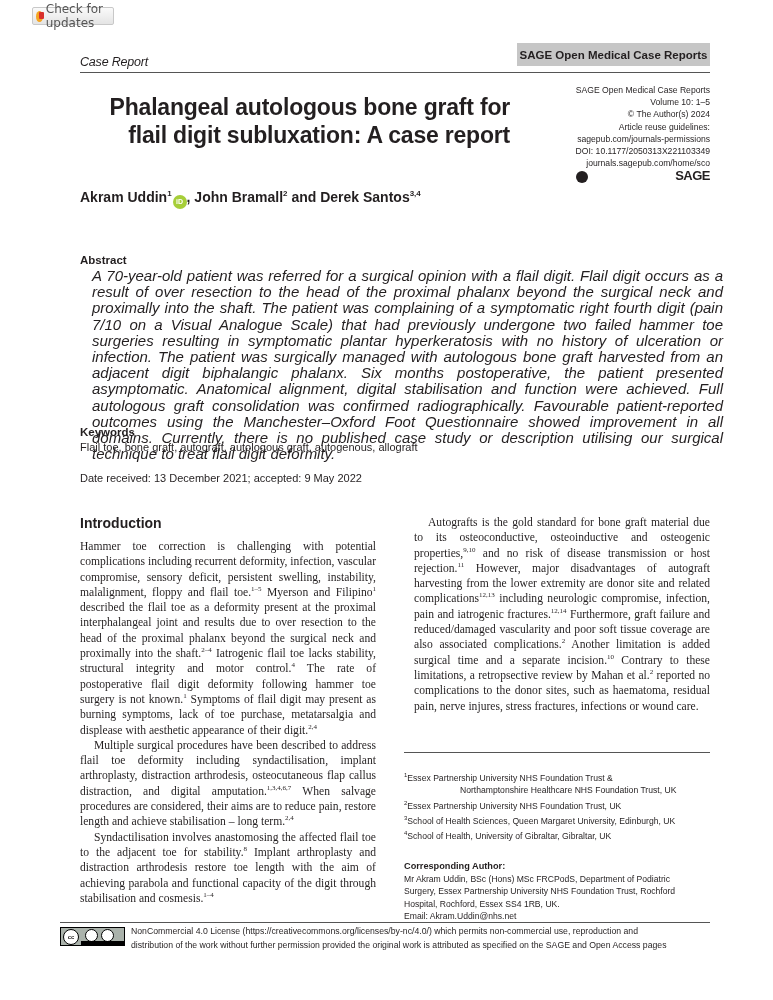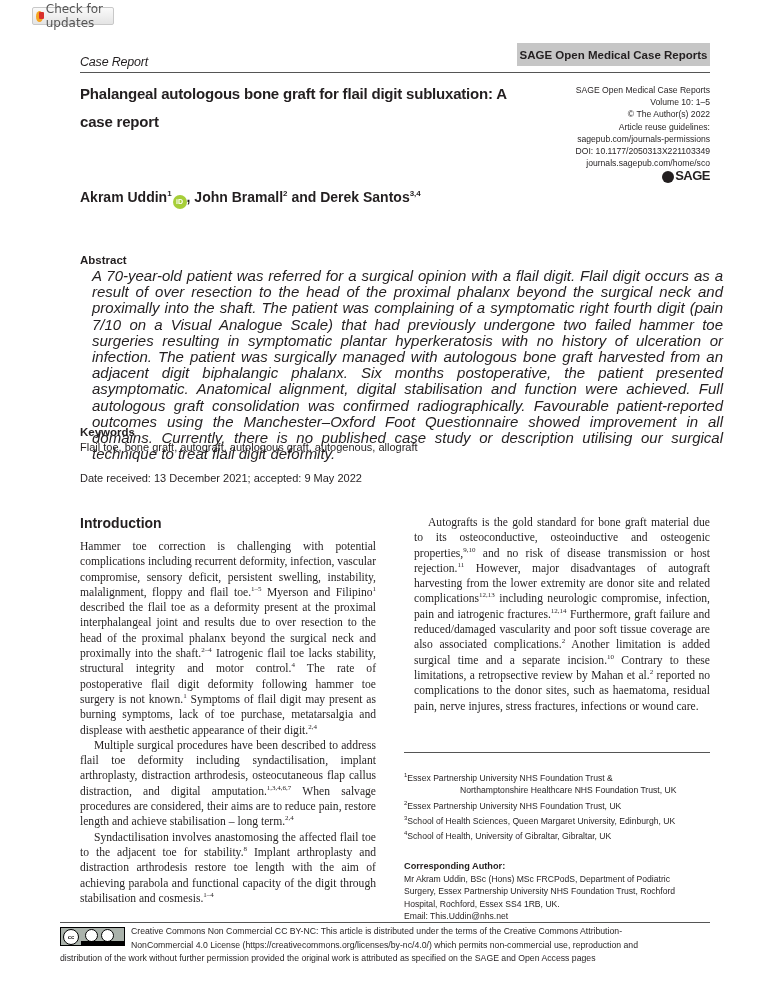--- a/index.html
+++ b/index.html
@@ -11,24 +11,24 @@
     background:linear-gradient(#fafafa,#e4e4e4); display:flex; align-items:center; font-size:12px; color:#555; }
   .check-updates .cu-icon { width:11px; height:11px; margin:0 3px 0 3px; border-radius:50%; background:#f5a623; position:relative; }
   .check-updates .cu-icon::after { content:""; position:absolute; left:3px; top:1px; width:5px; height:7px; background:#d9302b; border-radius:1px; }
 
   .case-report { left:80px; top:55px; font-size:12.5px; font-style:italic; font-family:"Liberation Sans", sans-serif; letter-spacing:-0.2px; }
   .journal-tab { left:517px; top:43px; width:193px; height:23px; background:#c6c6c6; font-weight:bold; font-size:11.5px;
     display:flex; align-items:center; justify-content:center; font-family:"Liberation Sans", sans-serif; }
   .header-rule { left:80px; top:72px; width:630px; height:1px; background:#555; }
 
   .meta-block { right:63px; top:84px; text-align:right; font-size:8.6px; line-height:12.2px; font-family:"Liberation Sans", sans-serif; color:#231f20; }
-  .sage-logo { display:flex; align-items:center; justify-content:flex-end; gap:1px; font-weight:bold; font-size:13px; letter-spacing:-0.5px; margin-top:1px; }
+  .sage-logo { display:flex; align-items:center; justify-content:space-between; gap:1px; font-weight:bold; font-size:13px; letter-spacing:-0.5px; margin-top:1px; }
   .sage-logo .s-ball { width:12px; height:12px; border-radius:50%; background:#231f20; display:inline-block; }
 
-  .title { left:80px; top:80px; width:430px; font-size:15px; font-weight:bold; line-height:28px; font-family:"Liberation Sans", sans-serif; letter-spacing:-0.2px; }
+  .title { left:80px; top:93px; width:430px; font-size:23px; font-weight:bold; line-height:28px; font-family:"Liberation Sans", sans-serif; letter-spacing:-0.2px;text-align:right; }
   .authors { left:80px; top:189px; font-size:14px; font-weight:bold; font-family:"Liberation Sans", sans-serif; }
   .authors sup { font-size:8px; }
   .orcid { display:inline-block; width:14px; height:14px; border-radius:50%; background:#a6ce39; color:#fff; font-size:7px;
     text-align:center; line-height:14px; vertical-align:-2px; margin-left:1px; font-weight:bold; }
 
   .abstract-h { left:80px; top:254px; font-size:11.5px; font-weight:bold; font-family:"Liberation Sans", sans-serif; }
   .abstract-p { left:92px; top:268px; width:631px; font-size:15px; line-height:16.2px; text-align:justify; font-family:"Liberation Sans", sans-serif;font-style:italic; }
 
   .keywords-h { left:80px; top:426px; font-size:11.5px; font-weight:bold; font-family:Liberation Sans, sans-serif; }
   .keywords-p { left:80px; top:441px; font-size:11px; font-family:"Liberation Sans", sans-serif; }
@@ -65,21 +65,21 @@
   <span>Check for updates</span>
 </div>
 
 <div class="abs case-report">Case Report</div>
 <div class="abs journal-tab">SAGE Open Medical Case Reports</div>
 <div class="abs header-rule"></div>
 
 <div class="abs meta-block">
   <div>SAGE Open Medical Case Reports</div>
   <div>Volume 10: 1–5</div>
-  <div>© The Author(s) 2022</div>
+  <div>© The Author(s) 2024</div>
   <div>Article reuse guidelines:</div>
   <div>sagepub.com/journals-permissions</div>
   <div>DOI: 10.1177/2050313X221103349</div>
   <div>journals.sagepub.com/home/sco</div>
   <div class="sage-logo">
     <span class="s-ball"></span>
     <span>SAGE</span>
   </div>
 </div>
 
@@ -109,27 +109,26 @@
 <div class="abs footnotes">
   <div><sup>1</sup><span>Essex Partnership University NHS Foundation Trust &amp;</span></div>
   <div class="indent">Northamptonshire Healthcare NHS Foundation Trust, UK</div>
   <div><sup>2</sup><span>Essex Partnership University NHS Foundation Trust, UK</span></div>
   <div><sup>3</sup><span>School of Health Sciences, Queen Margaret University, Edinburgh, UK</span></div>
   <div><sup>4</sup><span>School of Health, University of Gibraltar, Gibraltar, UK</span></div>
   <div class="corr-h">Corresponding Author:</div>
   <div>Mr Akram Uddin, BSc (Hons) MSc FRCPodS, Department of Podiatric</div>
   <div>Surgery, Essex Partnership University NHS Foundation Trust, Rochford</div>
   <div>Hospital, Rochford, Essex SS4 1RB, UK.</div>
-  <div>Email: This.Uddin@nhs.net</div>
+  <div>Email: Akram.Uddin@nhs.net</div>
 </div>
 
 <div class="abs license-rule"></div>
 <div class="abs license">
   <div class="cc-badge lic-first">
     <span class="cc">cc</span>
     <span class="by"></span>
     <span class="nc"></span>
     <span class="strip"></span>
   </div>
-  <div>Creative Commons Non Commercial CC BY-NC: This article is distributed under the terms of the Creative Commons Attribution-</div>
   <div>NonCommercial 4.0 License (https://creativecommons.org/licenses/by-nc/4.0/) which permits non-commercial use, reproduction and</div>
   <div style="margin-left:-20px">distribution of the work without further permission provided the original work is attributed as specified on the SAGE and Open Access pages</div>
 </div>
 
 </body></html>

